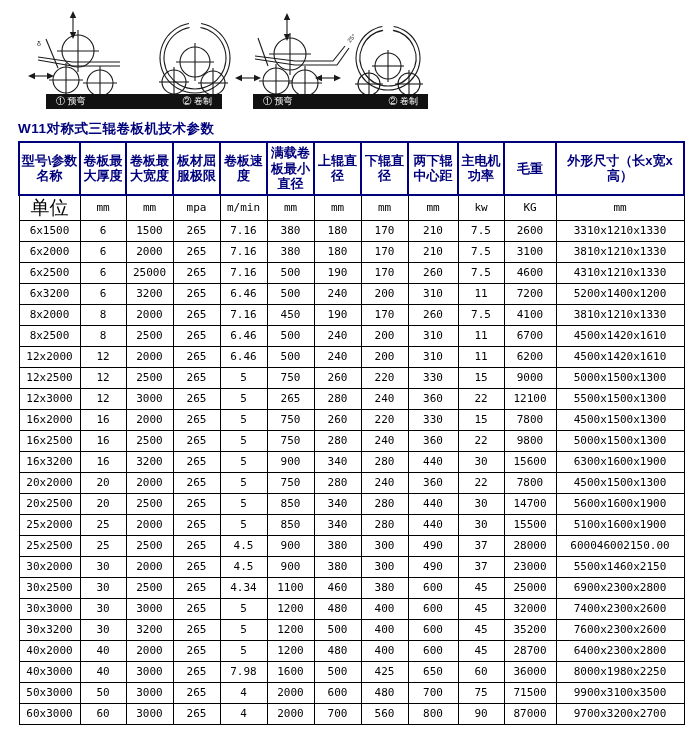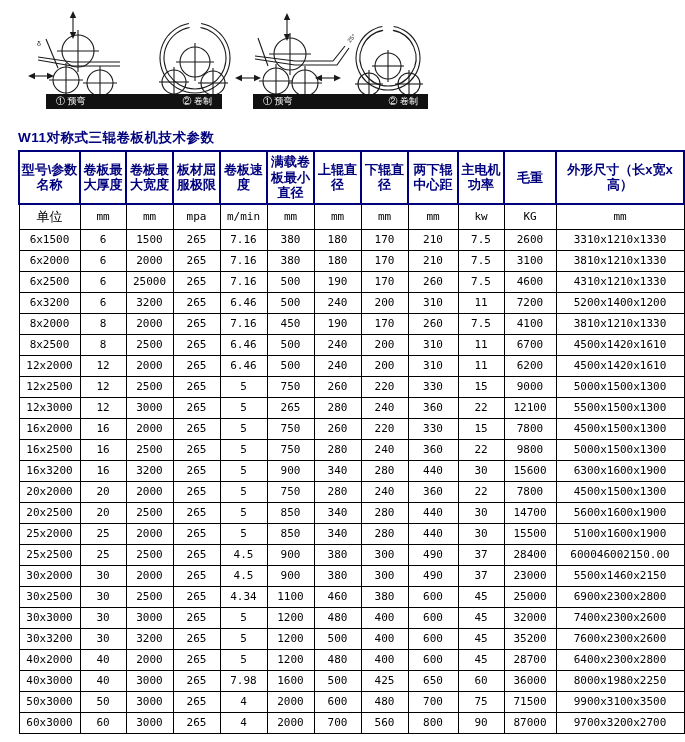--- a/index.html
+++ b/index.html
@@ -10,36 +10,36 @@
   .diagram-strip svg{position:absolute;left:0;top:0;}
   .caption-bar{position:absolute;top:94px;height:15px;background:#111111;
     display:flex;align-items:center;justify-content:space-between;
     padding:0 10px;box-sizing:border-box;}
   .caption-bar span{color:#ffffff;font-size:9px;line-height:15px;white-space:nowrap;
     font-family:"Liberation Sans",sans-serif;}
   #bar-left{left:46px;width:176px;}
   #bar-right{left:253px;width:175px;}
 
   
-  .title{margin:17px 0 3px 18px;font-size:13.5px;font-weight:bold;color:#00007d;
+  .title{margin:8px 0 3px 18px;font-size:13.5px;font-weight:bold;color:#00007d;
     letter-spacing:0.5px;}
 
   
   table.spec-table{border-collapse:collapse;table-layout:fixed;width:665px;
     margin:0 0 0 18px;}
   table.spec-table th{border:2px solid #00007d;color:#00007d;font-weight:bold;
     font-size:13px;line-height:1.2;padding:2px 0;height:44px;word-break:break-all;
     text-align:center;vertical-align:middle;background:#ffffff;
     font-family:"Liberation Sans",sans-serif;}
   table.spec-table td{border:1px solid #000000;color:#000000;text-align:center;
     vertical-align:middle;font-size:11px;height:20px;line-height:20px;padding:0;
     overflow:hidden;white-space:nowrap;
     font-family:"DejaVu Sans Mono","Liberation Mono",monospace;}
   tr.unit-row td{height:24px;line-height:24px;}
-  tr.unit-row td:first-child{font-size:13px;font-family:Liberation Serif, serif;}
+  tr.unit-row td:first-child{font-size:19px;font-family:Liberation Serif, serif;}
 </style>
 </head>
 <body>
 
 <div class="diagram-strip">
   <svg width="685" height="112" viewBox="0 0 685 112">
 
     <g stroke="#1a1a1a" fill="none" stroke-width="1.1">
       <line x1="73" y1="17" x2="73" y2="33"></line>
       <path d="M73 11 L69.8 18 L76.2 18 Z" fill="#1a1a1a" stroke="none"></path>
@@ -388,21 +388,21 @@
         <td>25x2500</td>
         <td>25</td>
         <td>2500</td>
         <td>265</td>
         <td>4.5</td>
         <td>900</td>
         <td>380</td>
         <td>300</td>
         <td>490</td>
         <td>37</td>
-        <td>28400</td>
+        <td>28000</td>
         <td>600046002150.00</td>
       </tr>
       <tr>
         <td>30x2000</td>
         <td>30</td>
         <td>2000</td>
         <td>265</td>
         <td>4.5</td>
         <td>900</td>
         <td>380</td>

